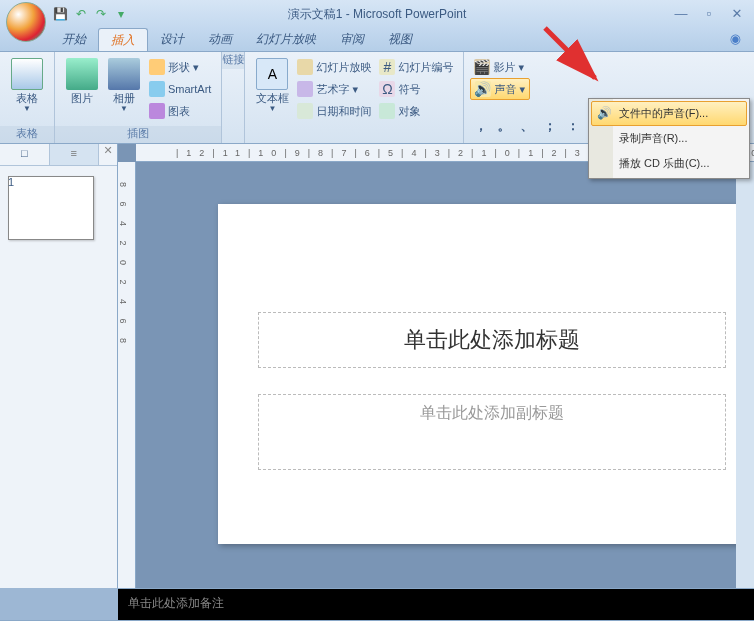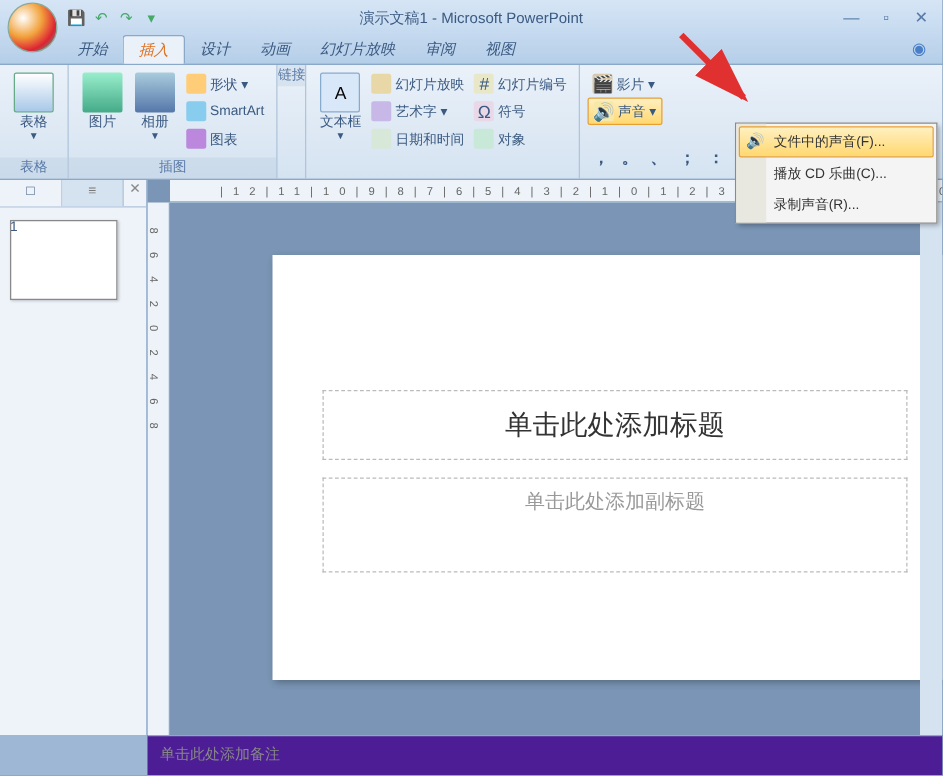--- a/index.html
+++ b/index.html
@@ -72,24 +72,24 @@
 .thumb-close { width: 18px; text-align: center; font-size: 11px; color: #888; }
 .thumb-slide { margin: 10px 8px; }
 .thumb-num { font-size: 11px; color: #3b5a82; float: left; margin-right: 4px; }
 .thumb-img { width: 86px; height: 64px; background: #fff; border: 1px solid #888; box-shadow: 1px 1px 2px rgba(0,0,0,0.2); }
 
 .slide-area { flex: 1; background: #7a95b5; position: relative; overflow: hidden; }
 .ruler-h { height: 18px; background: #eef3f9; border-bottom: 1px solid #8aa8c8; margin-left: 18px; font-size: 9px; color: #666; display: flex; align-items: center; padding-left: 40px; letter-spacing: 8px; }
 .ruler-v { position: absolute; left: 0; top: 18px; bottom: 0; width: 18px; background: #eef3f9; border-right: 1px solid #8aa8c8; font-size: 9px; color: #666; writing-mode: vertical-lr; padding-top: 20px; letter-spacing: 6px; }
 .slide-canvas { position: absolute; left: 100px; top: 60px; width: 548px; height: 340px; background: #fff; box-shadow: 2px 2px 6px rgba(0,0,0,0.3); }
 .placeholder-title { position: absolute; left: 40px; top: 108px; right: 40px; height: 56px; border: 1px dashed #bbb; display: flex; align-items: center; justify-content: center; font-size: 22px; color: #333; }
-.placeholder-sub { position: absolute; left: 40px; top: 178px; right: 40px; height: 76px; border: 1px dashed #bbb; display: flex; align-items: flex-start; justify-content: center; padding-top: 8px; font-size: 16px; color: #999; }
+.placeholder-sub { position: absolute; left: 40px; top: 190px; right: 40px; height: 76px; border: 1px dashed #bbb; display: flex; align-items: flex-start; justify-content: center; padding-top: 8px; font-size: 16px; color: #999; }
 .scroll-v { position: absolute; right: 0; top: 18px; bottom: 0; width: 18px; background: #d5e3f1; }
 
-.notes { height: 32px; background: #4c1d95; border-top: 1px solid #8aa8c8; margin-left: 118px; padding: 6px 10px; font-size: 12px; color: #888; }
+.notes { height: 32px; background: #000000; border-top: 1px solid #8aa8c8; margin-left: 118px; padding: 6px 10px; font-size: 12px; color: #888; }
 
 
 .statusbar { height: 22px; background: linear-gradient(#d6e5f5, #b5cee8); display: flex; align-items: center; font-size: 11px; color: #3b5a82; padding: 0 6px; gap: 8px; border-top: 1px solid #8aa8c8; }
 
 
 .punct { display: flex; gap: 10px; padding: 8px 10px; font-size: 13px; color: #3b5a82; font-weight: bold; }
 </style>
 </head>
 <body>
 
@@ -211,22 +211,22 @@
       <span>；</span>
       <span>：</span>
       <span>？</span>
     </div>
   </div>
 </div>
 
 <div class="dropdown">
   <div class="dd-leftbar"></div>
   <div class="dd-item hl"><span class="dd-icon">🔊</span><span>文件中的声音(F)...</span></div>
+  <div class="dd-item"><span>录制声音(R)...</span></div>
   <div class="dd-item"><span>播放 CD 乐曲(C)...</span></div>
-  <div class="dd-item"><span>录制声音(R)...</span></div>
 </div>
 
 <svg class="arrow" width="80" height="80">
   <defs>
       <marker id="ah" markerWidth="10" markerHeight="10" refX="8" refY="3" orient="auto">
         <path d="M0,0 L0,6 L9,3 z" fill="#e03030"></path>
       </marker>
     </defs>
   <line x1="10" y1="10" x2="60" y2="60" stroke="#e03030" stroke-width="5" marker-end="url(#ah)"></line>
 </svg>

